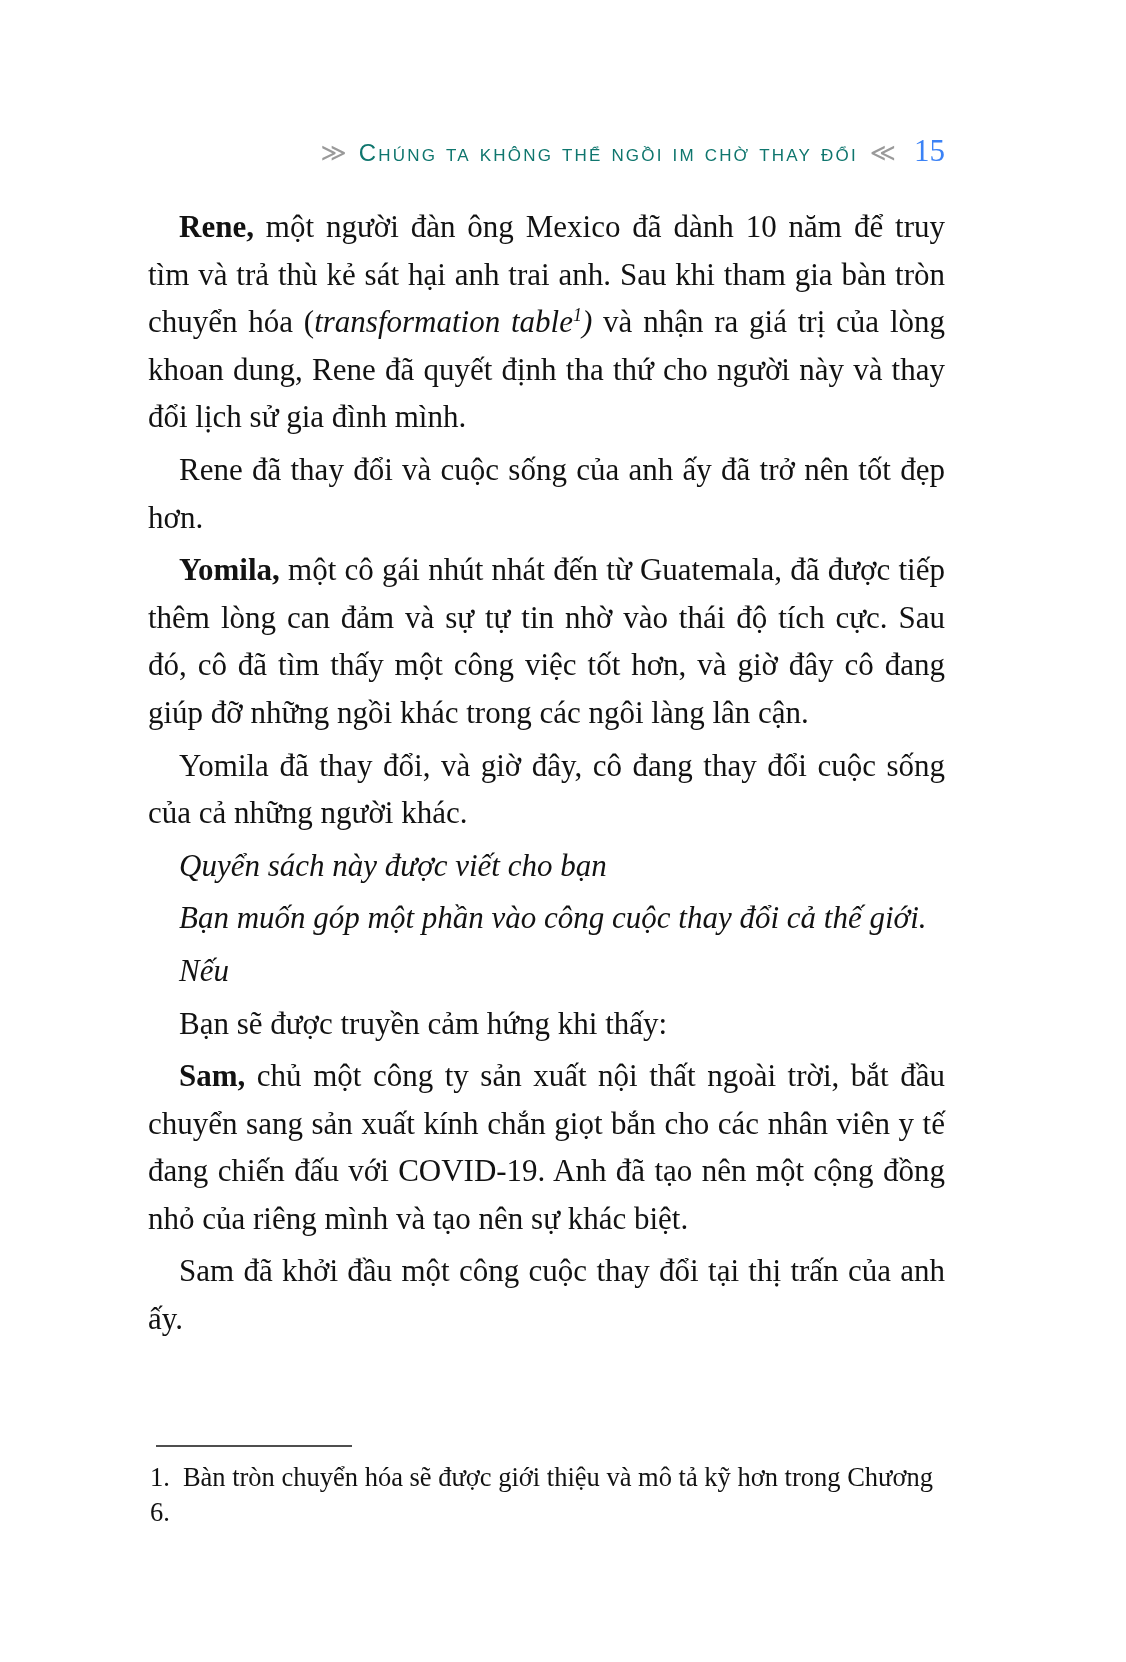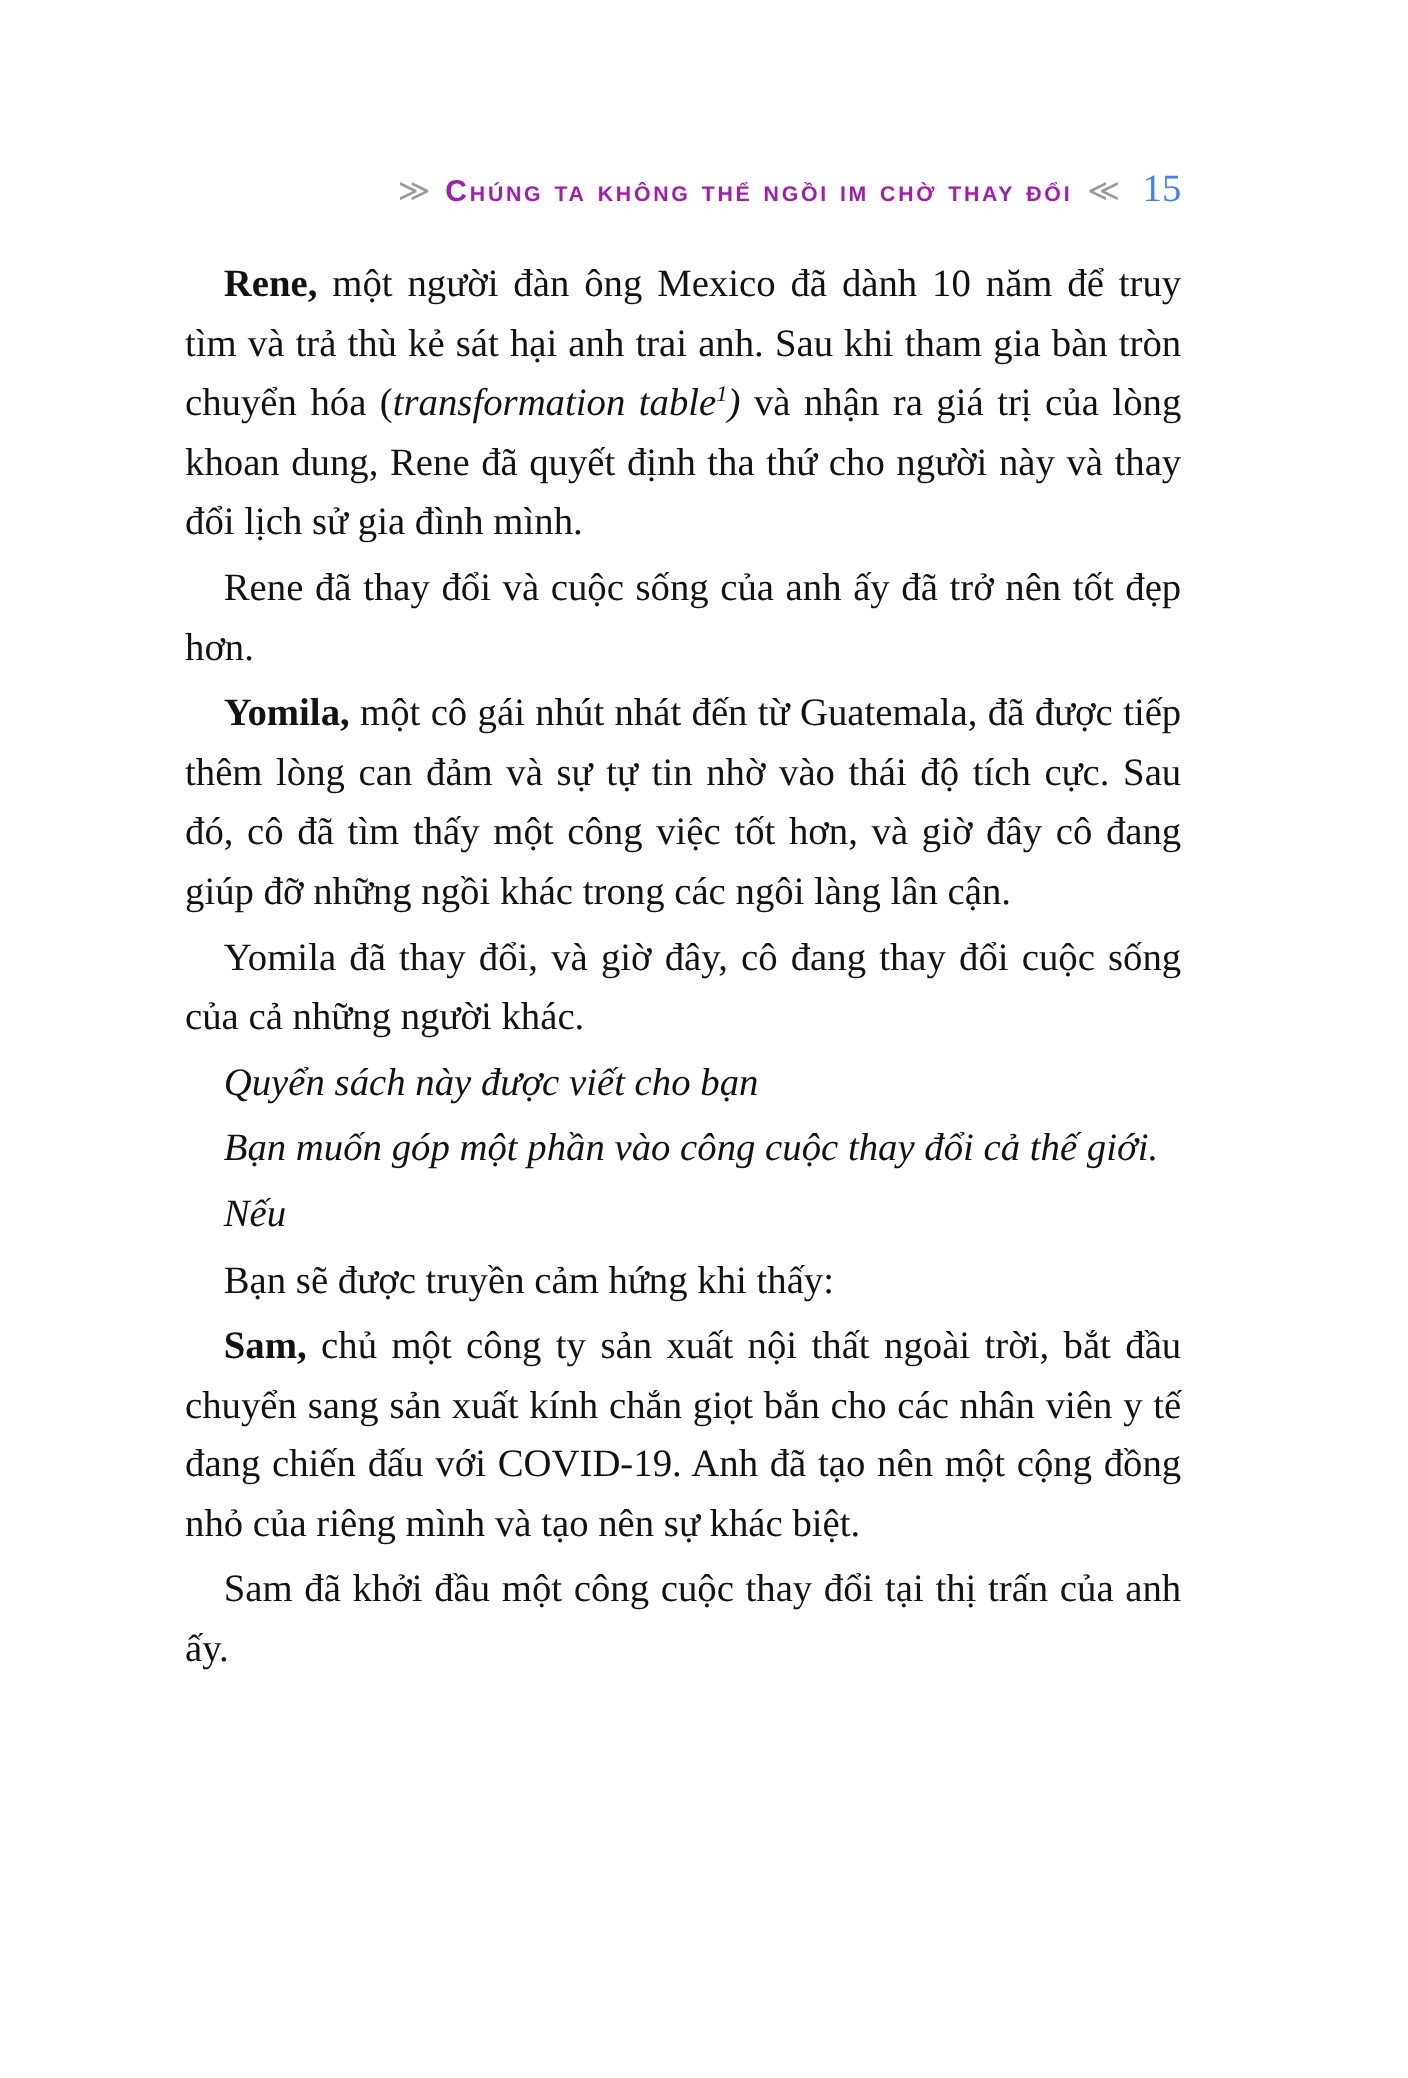--- a/index.html
+++ b/index.html
@@ -25,24 +25,24 @@
   }
   .chev {
     font-family: "DejaVu Sans", sans-serif;
     font-size: 25px;
     color: #9a9a9a;
     font-weight: normal;
   }
   .rtitle {
     font-family: "Liberation Sans", sans-serif;
     font-variant: small-caps;
-    font-weight: bold;
+    font-weight: normal;
     font-size: 24px;
     letter-spacing: 2.2px;
-    color: #a21caf;
+    color: #0f766e;
     margin: 0 12px;
   }
   .folio {
     font-family: "Liberation Serif", serif;
     font-size: 31px;
     color: #3b82f6;
     margin-left: 18px;
   }
   
   .page-body {
@@ -109,14 +109,20 @@
       <p class="para"><span class="b">Yomila,</span><span> một cô gái nhút nhát đến từ Guatemala, đã được tiếp thêm lòng can đảm và sự tự tin nhờ vào thái độ tích cực. Sau đó, cô đã tìm thấy một công việc tốt hơn, và giờ đây cô đang giúp đỡ những ngồi khác trong các ngôi làng lân cận.</span></p>
       <p class="para"><span>Yomila đã thay đổi, và giờ đây, cô đang thay đổi cuộc sống của cả những người khác.</span></p>
       <p class="para italic-line"><span>Quyển sách này được viết cho bạn</span></p>
       <p class="para italic-line"><span>Bạn muốn góp một phần vào công cuộc thay đổi cả thế giới.</span></p>
       <p class="para italic-line"><span>Nếu</span></p>
       <p class="para"><span>Bạn sẽ được truyền cảm hứng khi thấy:</span></p>
       <p class="para"><span class="b">Sam,</span><span> chủ một công ty sản xuất nội thất ngoài trời, bắt đầu chuyển sang sản xuất kính chắn giọt bắn cho các nhân viên y tế đang chiến đấu với COVID-19. Anh đã tạo nên một cộng đồng nhỏ của riêng mình và tạo nên sự khác biệt.</span></p>
       <p class="para"><span>Sam đã khởi đầu một công cuộc thay đổi tại thị trấn của anh ấy.</span></p>
     </main>
 
+  <footer class="footnote-area">
+    <div class="footnote-divider"></div>
+    <p class="footnote">
+      <span class="fn-marker">1.</span><span>Bàn tròn chuyển hóa sẽ được giới thiệu và mô tả kỹ hơn trong Chương 6.</span>
+    </p>
+  </footer>
 
 </div>
 
 </body></html>

